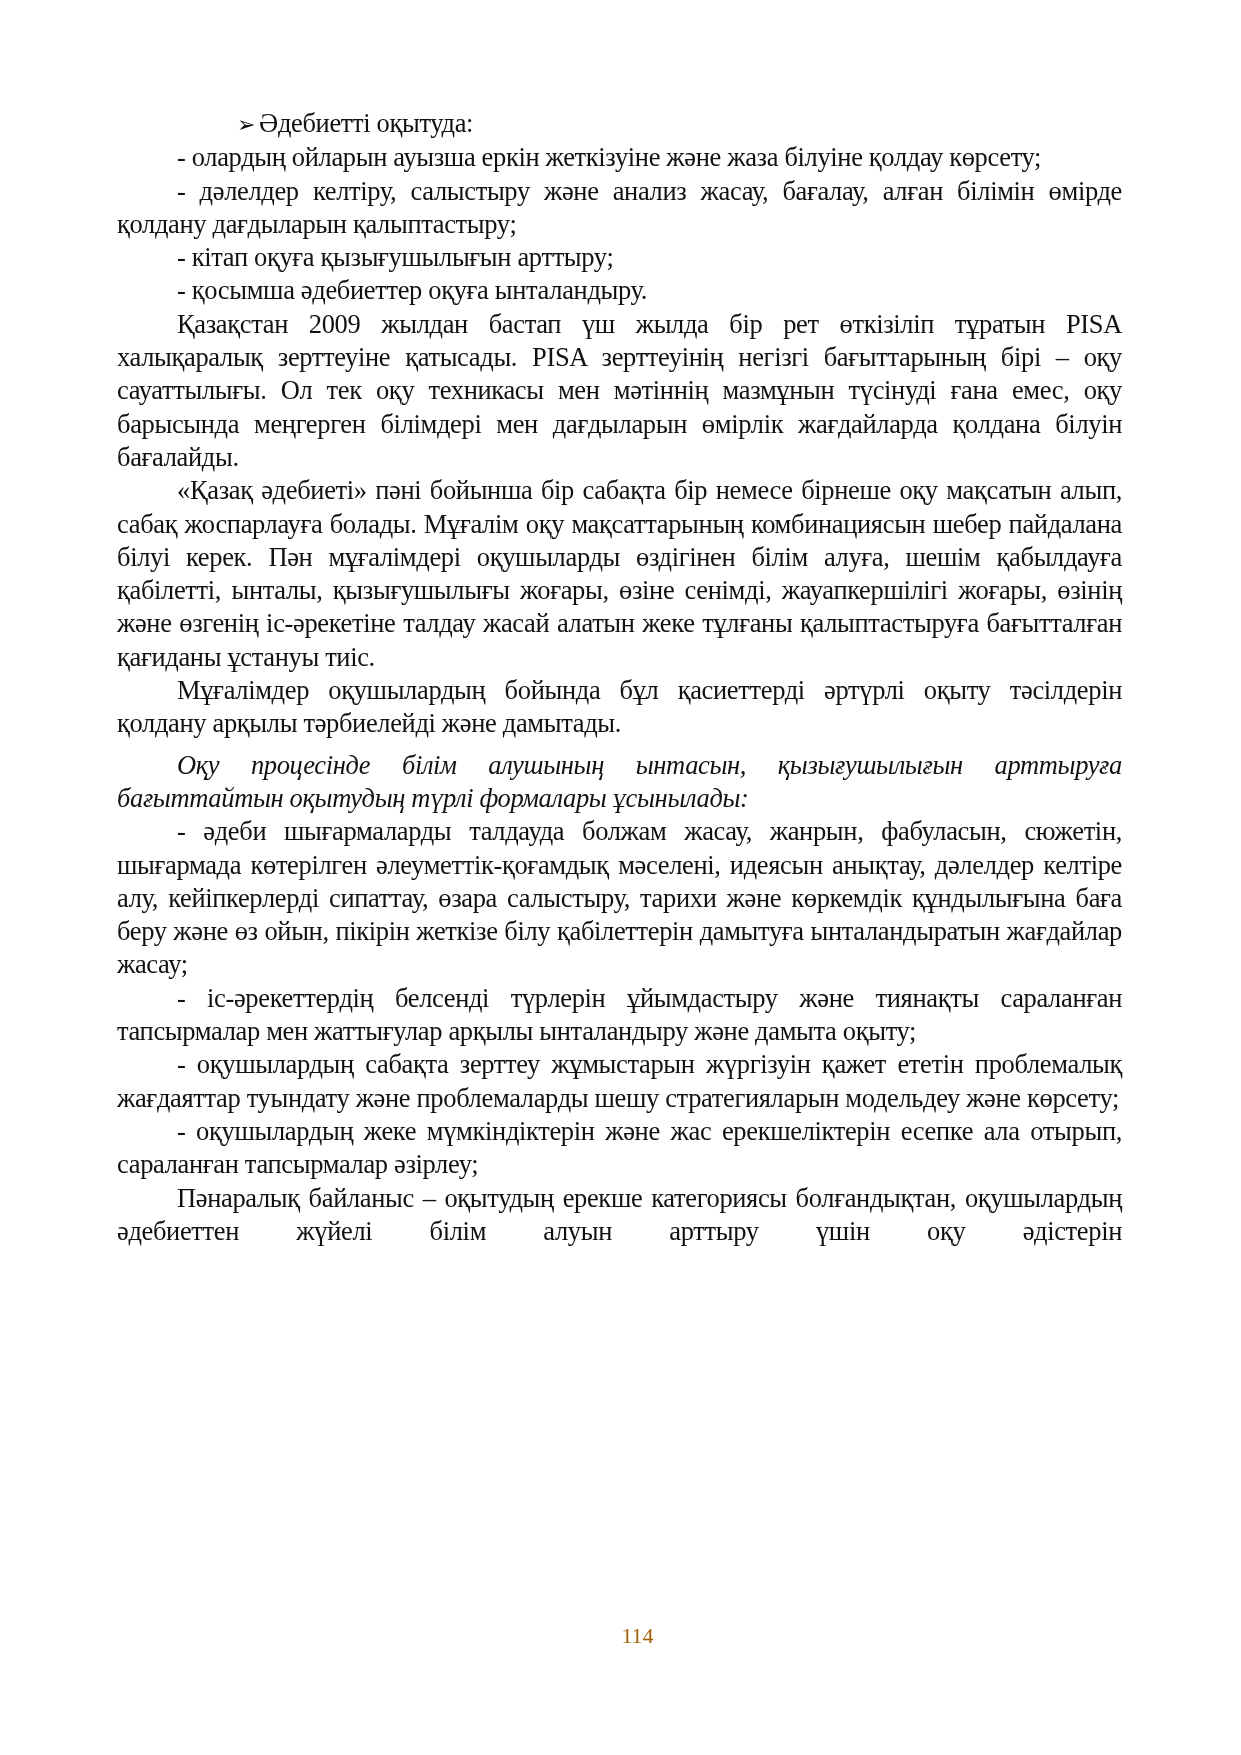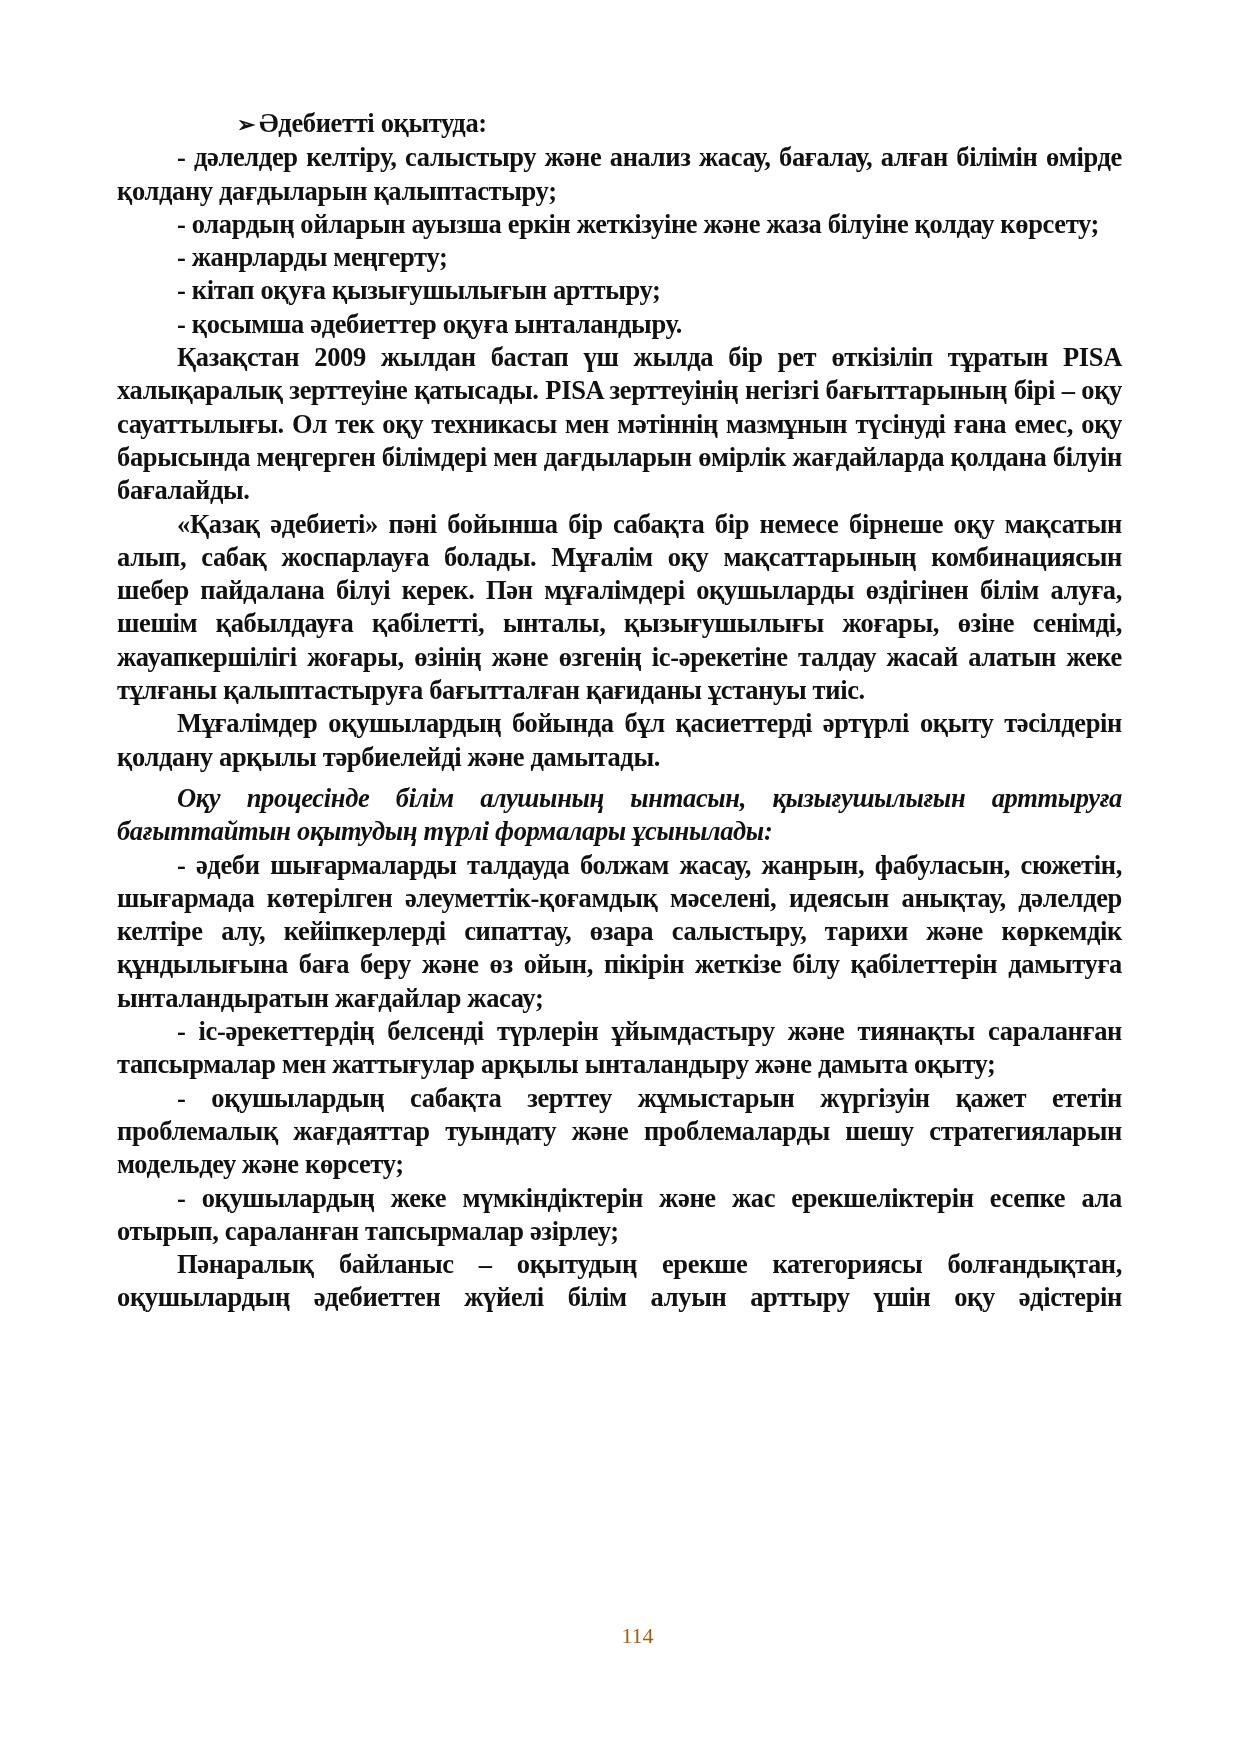--- a/index.html
+++ b/index.html
@@ -3,37 +3,36 @@
 <meta charset="utf-8">
 <style>
   html, body { margin: 0; padding: 0; background: #ffffff; }
   body { width: 1241px; height: 1755px; position: relative; overflow: hidden; }
   .page {
     position: absolute; left: 117px; top: 107px; width: 1005px;
     font-family: "Liberation Serif", serif;
     font-size: 26.5px; line-height: 33.3px; color: #111;
     letter-spacing: -0.35px;
   }
-  .p { margin: 0; text-align: justify; text-indent: 60px; font-weight: bold; }
+  .p { margin: 0; text-align: justify; text-indent: 60px; }
   .italic { font-style: italic; margin-top: 8px; }
   .arrow { display: inline-block; font-size: 22px; margin-right: 4px; }
   .page-number {
     position: absolute; left: 17px; width: 1241px; top: 1623px; text-align: center;
     font-family: "Liberation Serif", serif; font-size: 22px; color: #a16207;
   }
 </style>
 </head>
 <body>
 
 <div class="page">
   <p class="p"><span class="arrow">➢</span><span>Әдебиетті оқытуда:</span></p>
 
+  <p class="p">- олардың ойларын ауызша еркін жеткізуіне және жаза білуіне қолдау көрсету;</p>
   <p class="p">- дәлелдер келтіру, салыстыру және анализ жасау, бағалау, алған білімін өмірде қолдану дағдыларын қалыптастыру;</p>
-  <p class="p">- олардың ойларын ауызша еркін жеткізуіне және жаза білуіне қолдау көрсету;</p>
-  <p class="p">- жанрларды меңгерту;</p>
   <p class="p">- кітап оқуға қызығушылығын арттыру;</p>
   <p class="p">- қосымша әдебиеттер оқуға ынталандыру.</p>
 
   <p class="p">Қазақстан 2009 жылдан бастап үш жылда бір рет өткізіліп тұратын PISA халықаралық зерттеуіне қатысады. PISA зерттеуінің негізгі бағыттарының бірі – оқу сауаттылығы. Ол тек оқу техникасы мен мәтіннің мазмұнын түсінуді ғана емес, оқу барысында меңгерген білімдері мен дағдыларын өмірлік жағдайларда қолдана білуін бағалайды.</p>
   <p class="p">«Қазақ әдебиеті» пәні бойынша бір сабақта бір немесе бірнеше оқу мақсатын алып, сабақ жоспарлауға болады. Мұғалім оқу мақсаттарының комбинациясын шебер пайдалана білуі керек. Пән мұғалімдері оқушыларды өздігінен білім алуға, шешім қабылдауға қабілетті, ынталы, қызығушылығы жоғары, өзіне сенімді, жауапкершілігі жоғары, өзінің және өзгенің іс-әрекетіне талдау жасай алатын жеке тұлғаны қалыптастыруға бағытталған қағиданы ұстануы тиіс.</p>
   <p class="p">Мұғалімдер оқушылардың бойында бұл қасиеттерді әртүрлі оқыту тәсілдерін қолдану арқылы тәрбиелейді және дамытады.</p>
 
   <p class="p italic">Оқу процесінде білім алушының ынтасын, қызығушылығын арттыруға бағыттайтын оқытудың түрлі формалары ұсынылады:</p>
 
   <p class="p">- әдеби шығармаларды талдауда болжам жасау, жанрын, фабуласын, сюжетін, шығармада көтерілген әлеуметтік-қоғамдық мәселені, идеясын анықтау, дәлелдер келтіре алу, кейіпкерлерді сипаттау, өзара салыстыру, тарихи және көркемдік құндылығына баға беру және өз ойын, пікірін жеткізе білу қабілеттерін дамытуға ынталандыратын жағдайлар жасау;</p>

